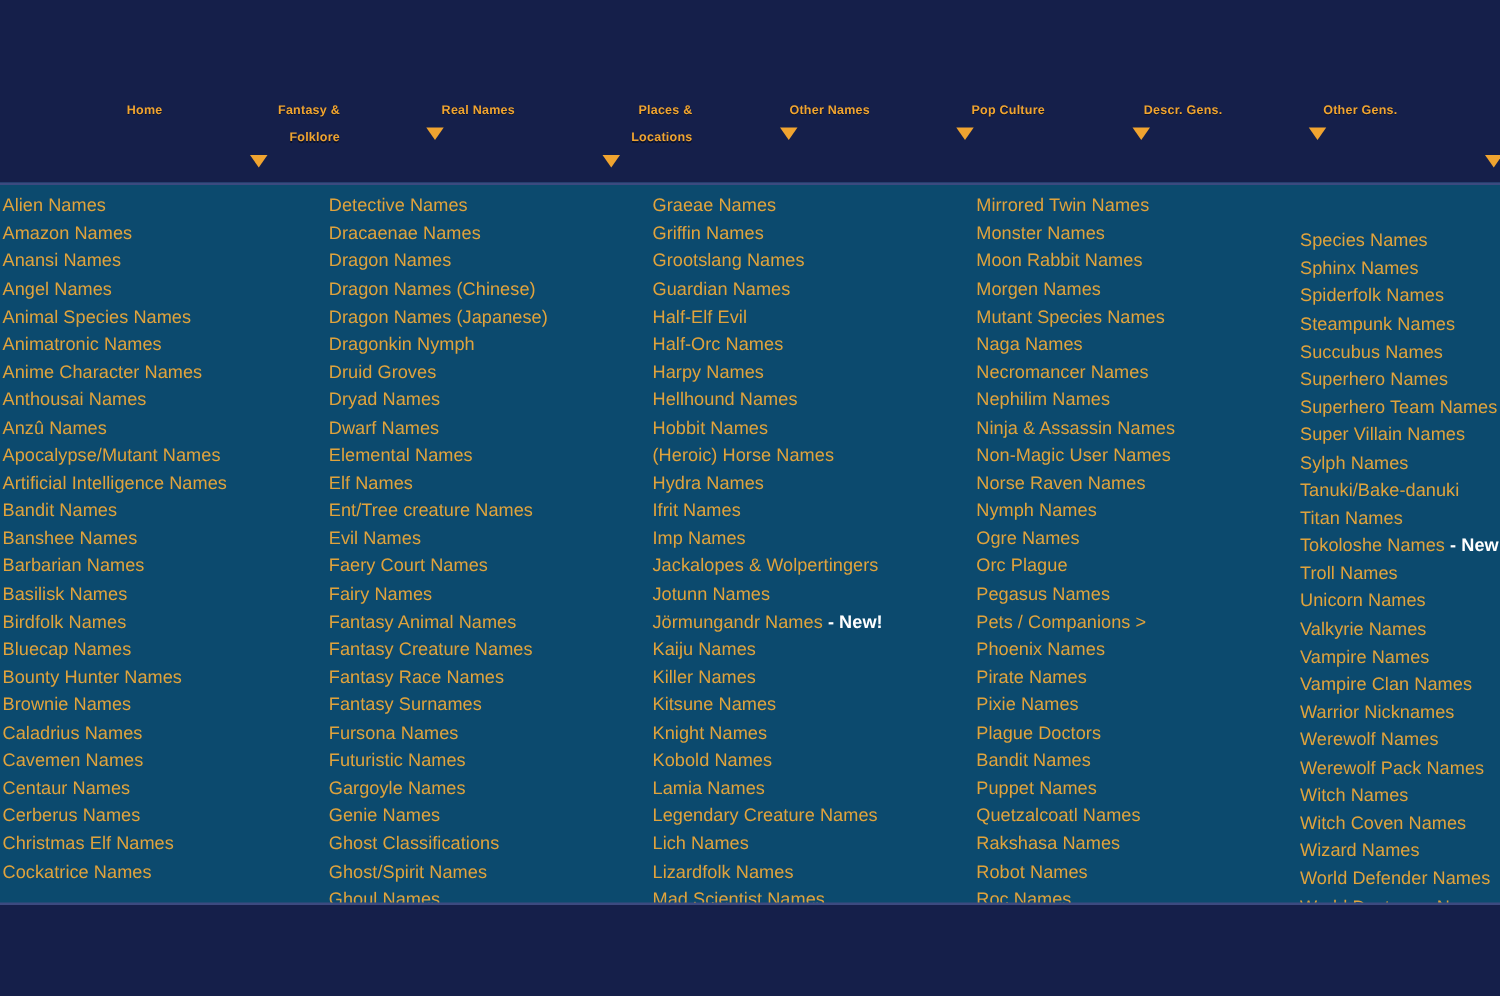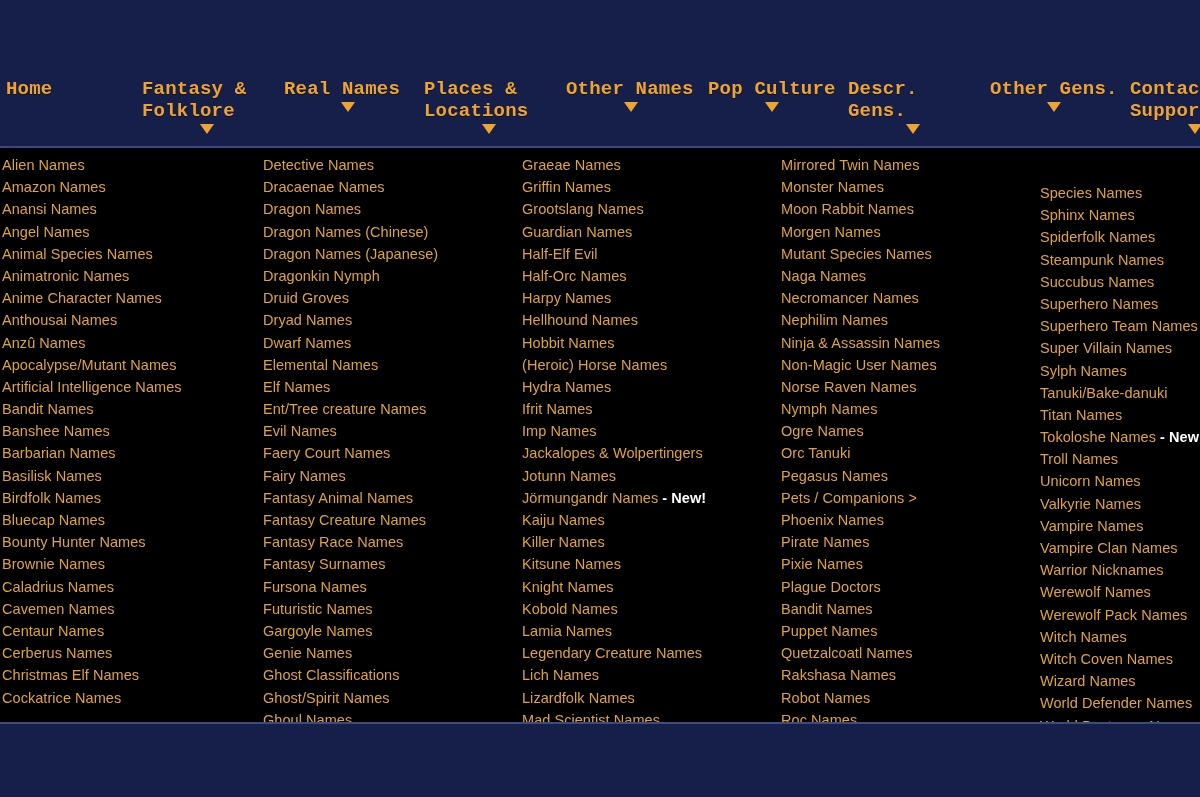--- a/index.html
+++ b/index.html
@@ -30,25 +30,25 @@
     position: absolute;
     left: 0;
     top: 78px;
     width: 1200px;
     display: flex;
     flex-direction: row;
     align-items: flex-start;
   }
   .nav-item {
     flex: 0 0 auto;
-    text-align: left;
+    text-align: right;
     color: #f0a430;
-    font-family: Liberation Mono, monospace;
+    font-family: Liberation Sans, sans-serif;
     font-weight: bold;
-    font-size: 19px;
+    font-size: 10px;
     line-height: 22px;
     letter-spacing: 0.2px;
     padding: 0 6px;
     cursor: pointer;
     user-select: none;
     text-shadow: 0 1px 0 rgba(0,0,0,0.45);
   }
   .nav-label { display: block; white-space: pre-line; }
   .nav-caret {
     display: block;
@@ -71,21 +71,21 @@
   .nav-othergens { width: 128px; }
   .nav-contact   { width: 130px; }
 
   
   #megamenu {
     position: absolute;
     left: 0;
     top: 146px;
     width: 1200px;
     height: 578px;
-    background: #000000;
+    background: #0c4a6e;
     border-top: 2px solid #3c4a80;
     border-bottom: 2px solid #3c4a80;
     box-sizing: border-box;
     overflow: hidden;
     display: flex;
     flex-direction: row;
   }
   .mm-col {
     box-sizing: border-box;
     padding: 6px 0 0 0;
@@ -263,21 +263,21 @@
       <a class="mm-link">Morgen Names</a>
       <a class="mm-link">Mutant Species Names</a>
       <a class="mm-link">Naga Names</a>
       <a class="mm-link">Necromancer Names</a>
       <a class="mm-link">Nephilim Names</a>
       <a class="mm-link">Ninja &amp; Assassin Names</a>
       <a class="mm-link">Non-Magic User Names</a>
       <a class="mm-link">Norse Raven Names</a>
       <a class="mm-link">Nymph Names</a>
       <a class="mm-link">Ogre Names</a>
-      <a class="mm-link">Orc Tanuki</a>
+      <a class="mm-link">Orc Plague</a>
       <a class="mm-link">Pegasus Names</a>
       <a class="mm-link">Pets / Companions &gt;</a>
       <a class="mm-link">Phoenix Names</a>
       <a class="mm-link">Pirate Names</a>
       <a class="mm-link">Pixie Names</a>
       <a class="mm-link">Plague Doctors</a>
       <a class="mm-link">Bandit Names</a>
       <a class="mm-link">Puppet Names</a>
       <a class="mm-link">Quetzalcoatl Names</a>
       <a class="mm-link">Rakshasa Names</a>

